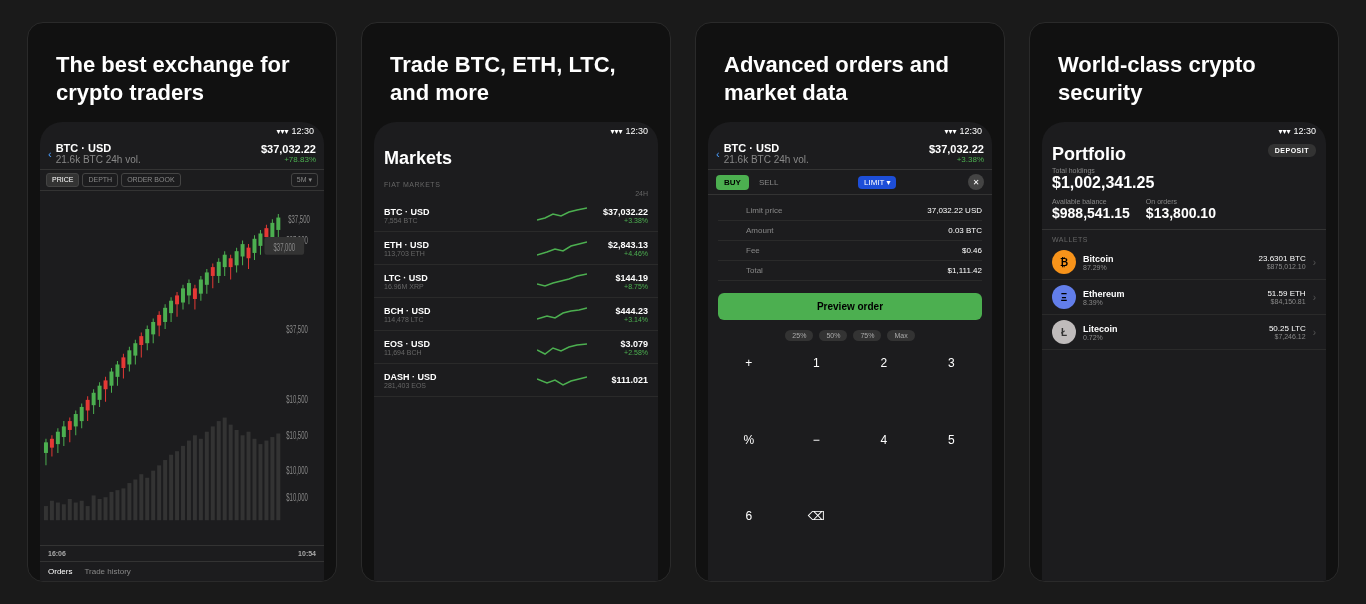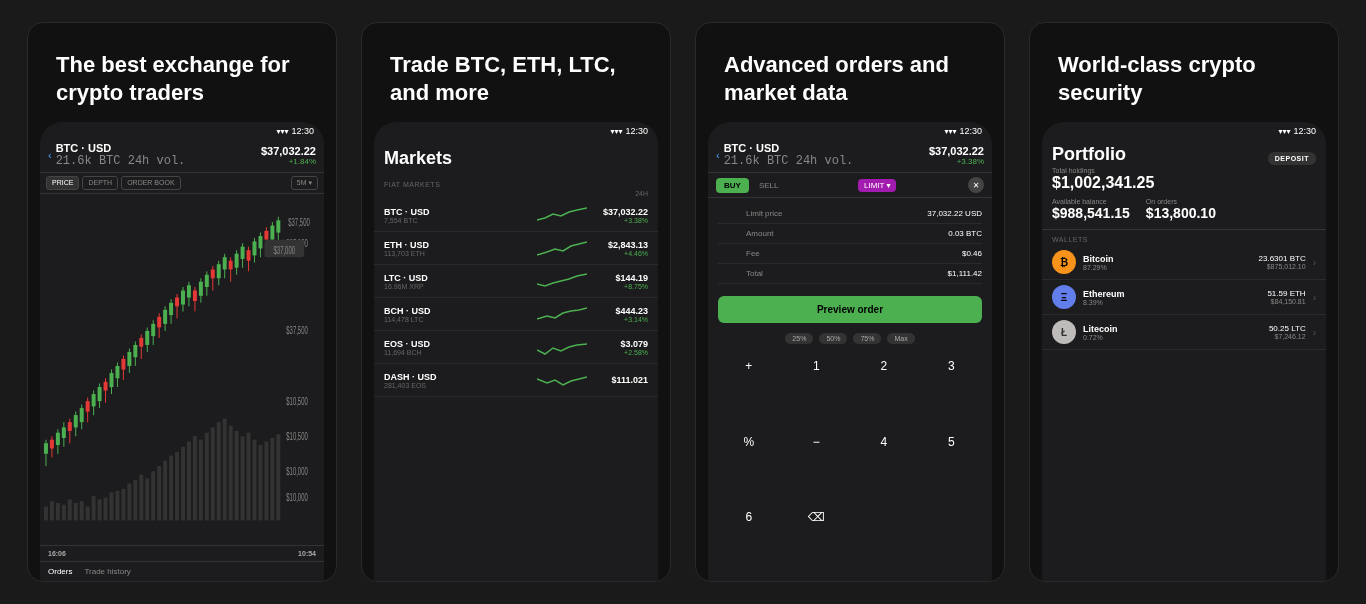--- a/index.html
+++ b/index.html
@@ -80,23 +80,22 @@
     .back-arrow {
       color: #4a9eff;
       font-size: 11px;
     }
     .pair-info .pair-name {
       font-size: 11px;
       color: #fff;
       font-weight: 600;
     }
     .pair-info .pair-vol {
-      font-size: 12px;
+      font-size: 10px;
       color: #888;
-      font-family: Liberation Mono, monospace;
     }
     .chart-header-right {
       text-align: right;
     }
     .price-main {
       font-size: 11px;
       color: #fff;
       font-weight: 600;
     }
     .price-change-green {
@@ -247,21 +246,21 @@
       background: transparent;
       color: #888;
       border-radius: 4px;
       font-size: 8px;
       padding: 3px 8px;
     }
     .limit-btn {
       display: flex;
       align-items: center;
       gap: 2px;
-      background: #a21caf;
+      background: #1d4ed8;
       border-radius: 4px;
       font-size: 8px;
       color: #fff;
       padding: 2px 6px;
     }
     .close-btn {
       width: 16px;
       height: 16px;
       background: #444;
       border-radius: 50%;
@@ -329,21 +328,21 @@
       justify-content: center;
       font-size: 12px;
       color: #fff;
       height: 28px;
       border-radius: 4px;
     }
     
     .portfolio-header-row {
       display: flex;
       justify-content: space-between;
-      align-items: flex-end;
+      align-items: flex-start;
       padding: 6px 10px 2px;
     }
     .portfolio-title {
       font-size: 18px;
       font-weight: 700;
       color: #fff;
     }
     .deposit-btn {
       background: #333;
       border-radius: 6px;
@@ -444,21 +443,21 @@
       <div class="chart-header">
         <div class="chart-header-left">
           <span class="back-arrow">‹</span>
           <div class="pair-info">
             <div class="pair-name">BTC · USD</div>
             <div class="pair-vol">21.6k BTC  24h vol.</div>
           </div>
         </div>
         <div class="chart-header-right">
           <div class="price-main">$37,032.22</div>
-          <div class="price-change-green">+1.84%</div>
+          <div class="price-change-green">+78.83%</div>
         </div>
       </div>
       <div class="chart-tabs">
         <span class="chart-tab active">PRICE</span>
         <span class="chart-tab">DEPTH</span>
         <span class="chart-tab">ORDER BOOK</span>
         <span class="chart-timeframe">5M ▾</span>
       </div>
       <div class="chart-area">
         <svg class="chart-svg" viewBox="0 0 286 200" preserveAspectRatio="none">

